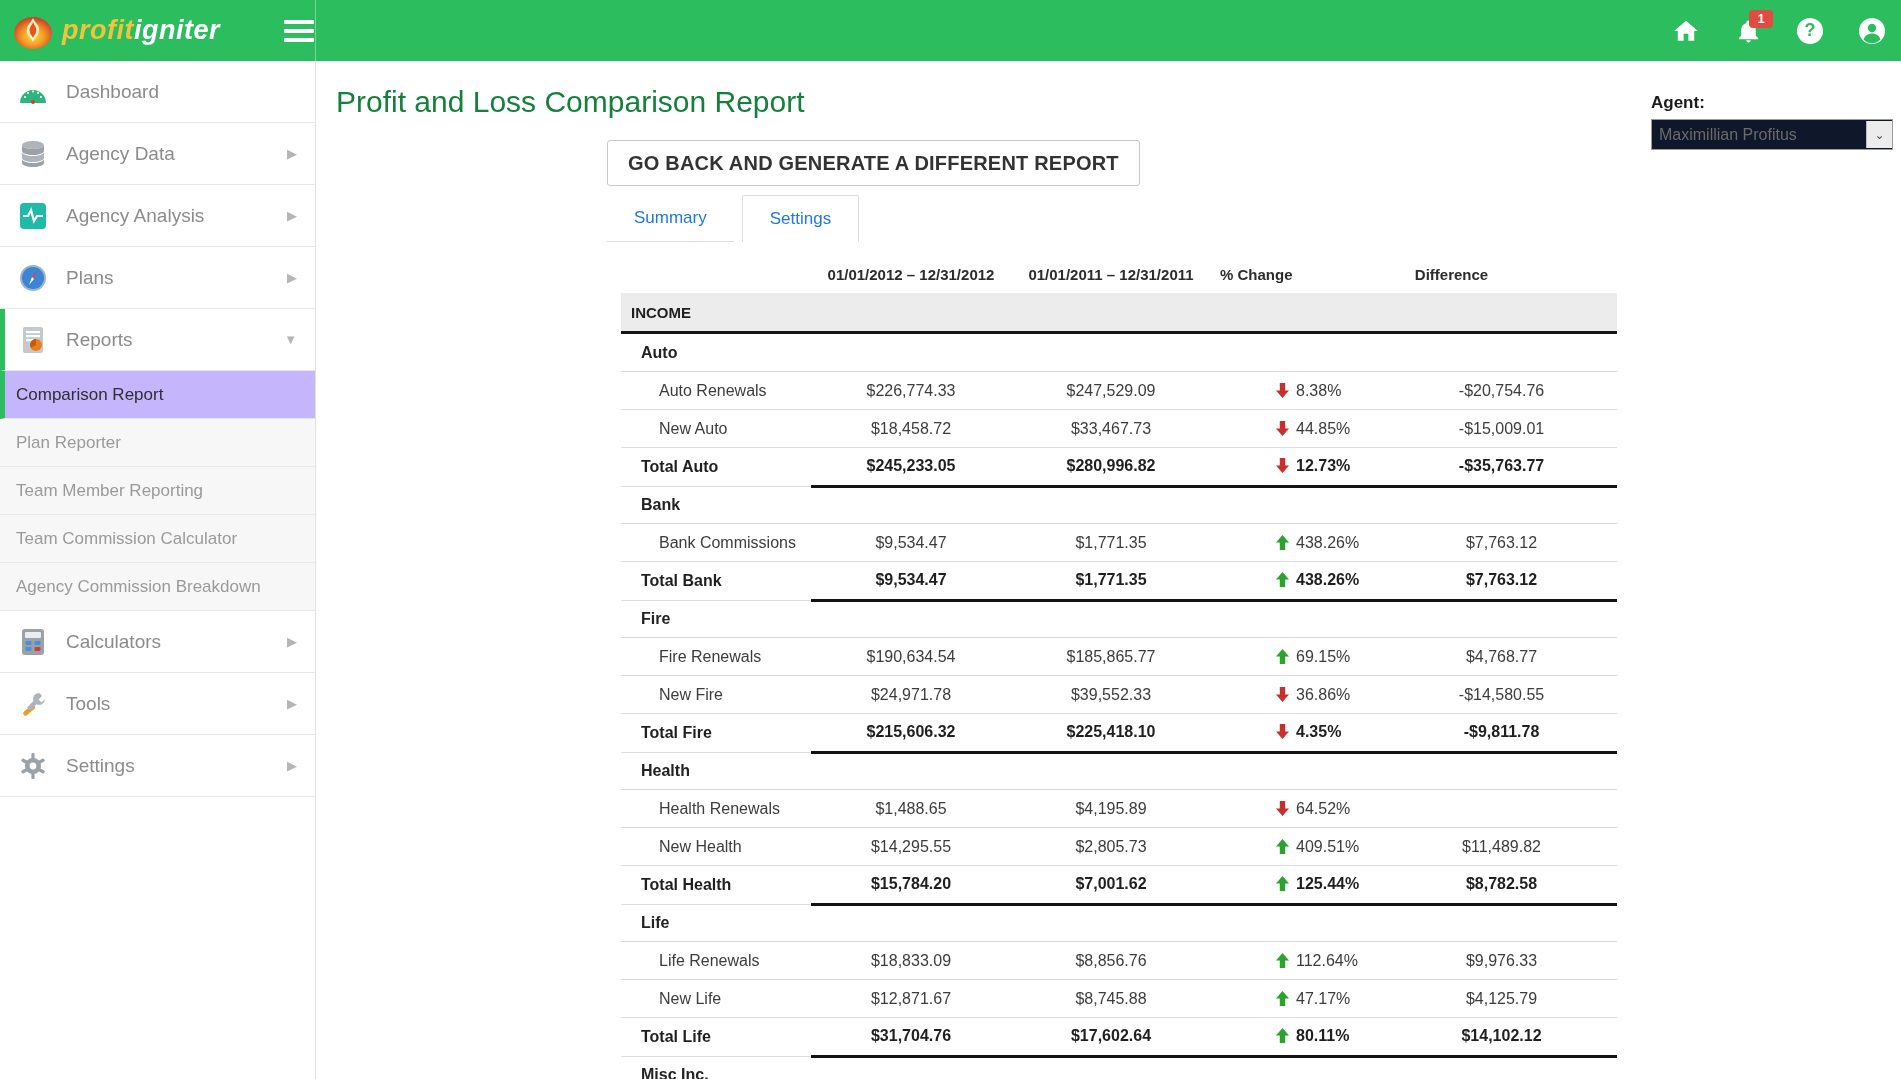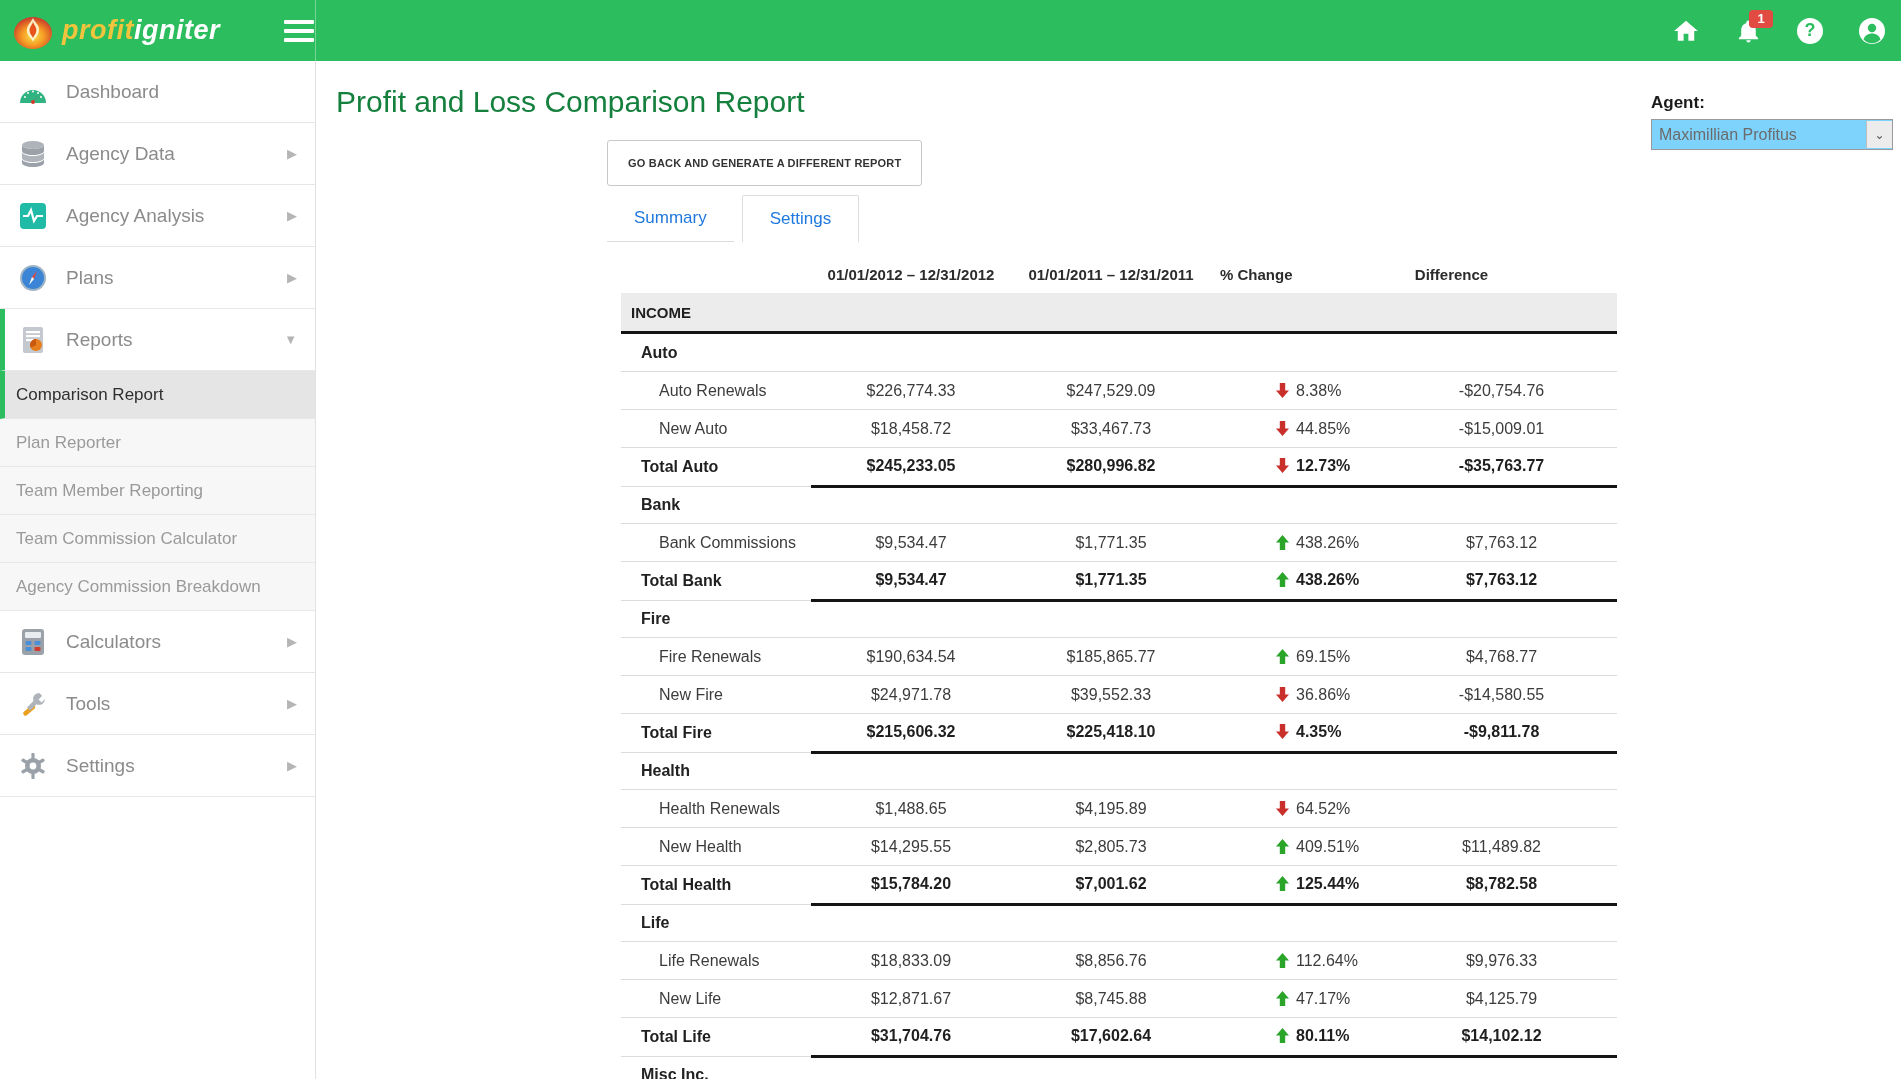--- a/index.html
+++ b/index.html
@@ -25,31 +25,31 @@
     color:#2bbd5e;font-weight:bold;font-size:18px;}
   
   .sidebar{position:absolute;left:0;top:61px;width:315px;bottom:0;background:#fff;border-right:1px solid #e2e2e2;}
   .side-item{height:61px;display:flex;align-items:center;border-bottom:1px solid #e7e7e7;cursor:pointer;position:relative;padding-left:18px;}
   .side-item .sicon{width:30px;height:30px;margin-right:18px;flex:0 0 30px;display:flex;align-items:center;justify-content:center;}
   .side-item .slabel{font-size:19px;color:#8b8b8b;}
   .side-item .chev{position:absolute;right:18px;color:#b5b5b5;font-size:13px;}
   .side-item.active-parent{border-left:5px solid #2bbd5e;padding-left:13px;}
   .sub-item{height:47px;display:flex;align-items:center;padding-left:16px;background:#f7f7f7;
     border-bottom:1px solid #e7e7e7;font-size:17px;color:#9a9a9a;cursor:pointer;}
-  .sub-item.active{background:#e5e5e5;color:#2f2f2f;border-left:5px solid #2bbd5e;padding-left:11px;}
+  .sub-item.active{background:#c4b5fd;color:#2f2f2f;border-left:5px solid #2bbd5e;padding-left:11px;}
   
   .main{position:absolute;left:316px;top:61px;right:0;bottom:0;overflow:hidden;background:#fff;}
   .page-title{position:absolute;left:20px;top:24px;font-size:30px;font-weight:400;color:#15803d;}
   .agent-box{position:absolute;right:8px;top:32px;width:242px;}
   .agent-label{font-size:17px;font-weight:bold;color:#1b1b1b;margin-bottom:6px;}
-  .agent-select{height:29px;border:1px solid #9a9a9a;background:#7dd3fc;display:flex;align-items:center;cursor:pointer;}
+  .agent-select{height:29px;border:1px solid #9a9a9a;background:#0f172a;display:flex;align-items:center;cursor:pointer;}
   .agent-select .val{flex:1;font-size:16px;color:#6b6b6b;padding-left:7px;white-space:nowrap;overflow:hidden;}
   .agent-select .dd{width:25px;height:27px;background:#ececec;border-left:1px solid #bdbdbd;display:flex;align-items:center;justify-content:center;color:#555;font-size:12px;}
   .back-btn{position:absolute;left:291px;top:79px;height:46px;background:#fff;border:1px solid #c8c8c8;border-radius:3px;
-    font-size:11px;font-weight:bold;color:#333;padding:0 20px;letter-spacing:.2px;cursor:pointer;
+    font-size:20px;font-weight:bold;color:#333;padding:0 20px;letter-spacing:.2px;cursor:pointer;
     font-family:"Liberation Sans","DejaVu Sans",sans-serif;}
   
   .tabs{position:absolute;left:291px;top:134px;display:flex;gap:8px;}
   .tab{height:46px;padding:0 27px;display:flex;align-items:center;font-size:17px;color:#1e78dd;cursor:pointer;background:#fff;}
   .tab.inactive{border-bottom:1px solid #ddd;}
   .tab.active{border:1px solid #ddd;border-bottom:none;border-radius:2px 2px 0 0;}
   
   .rtable{position:absolute;left:305px;top:194px;width:996px;}
   .trow{display:grid;grid-template-columns:190px 200px 200px 175px 231px;align-items:center;}
   .trow .cell{height:100%;display:flex;align-items:center;justify-content:center;font-size:16px;color:#3c3c3c;}

